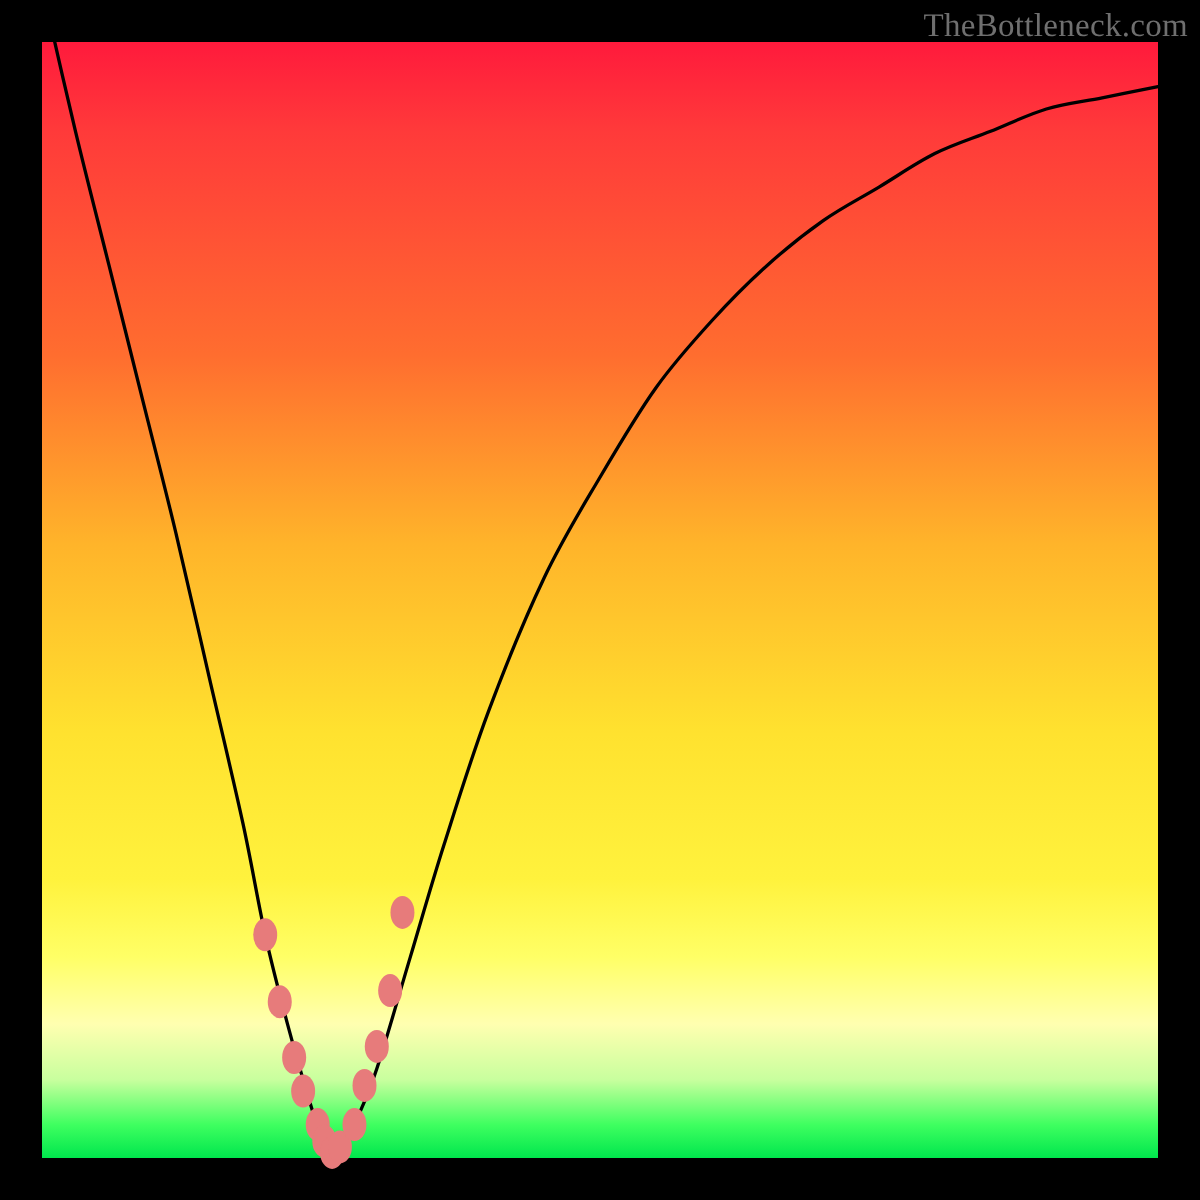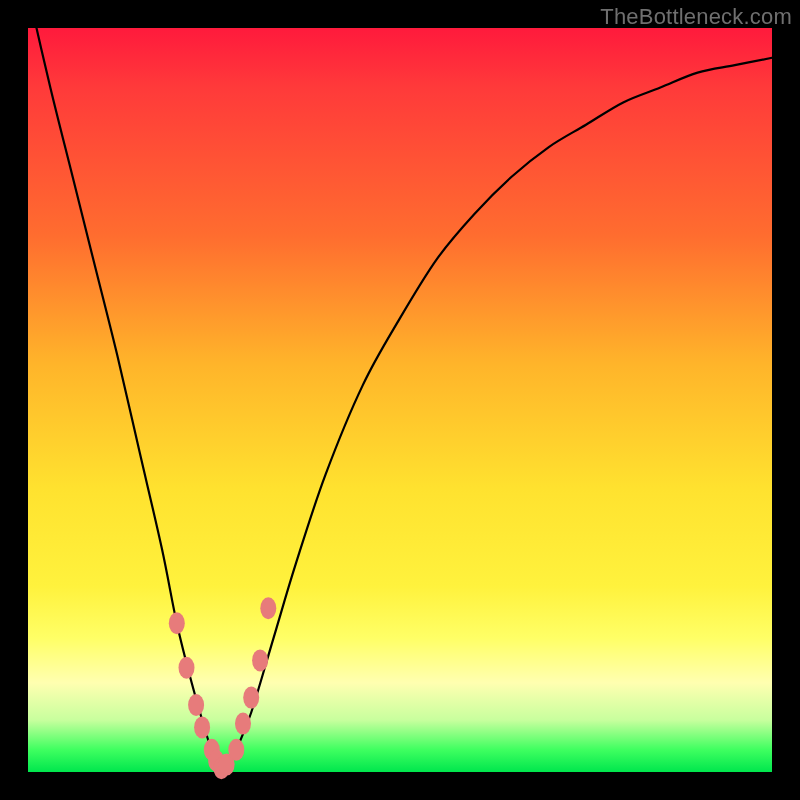--- a/index.html
+++ b/index.html
@@ -37,21 +37,21 @@
       #ffffb0 88%,
       #c8ff9e 93%,
       #3fff60 97%,
       #00e64d 100%
     );
   }
   .watermark {
     position: absolute;
     top: 4px;
     right: 8px;
-    font-family: Liberation Sans, sans-serif;
+    font-family: Liberation Serif, serif;
     font-size: 22px;
     color: #6f6f6f;
     font-weight: 500;
     letter-spacing: 0.2px;
     user-select: none;
   }
   svg.curve {
     position: absolute;
     left: 0;
     top: 0;

